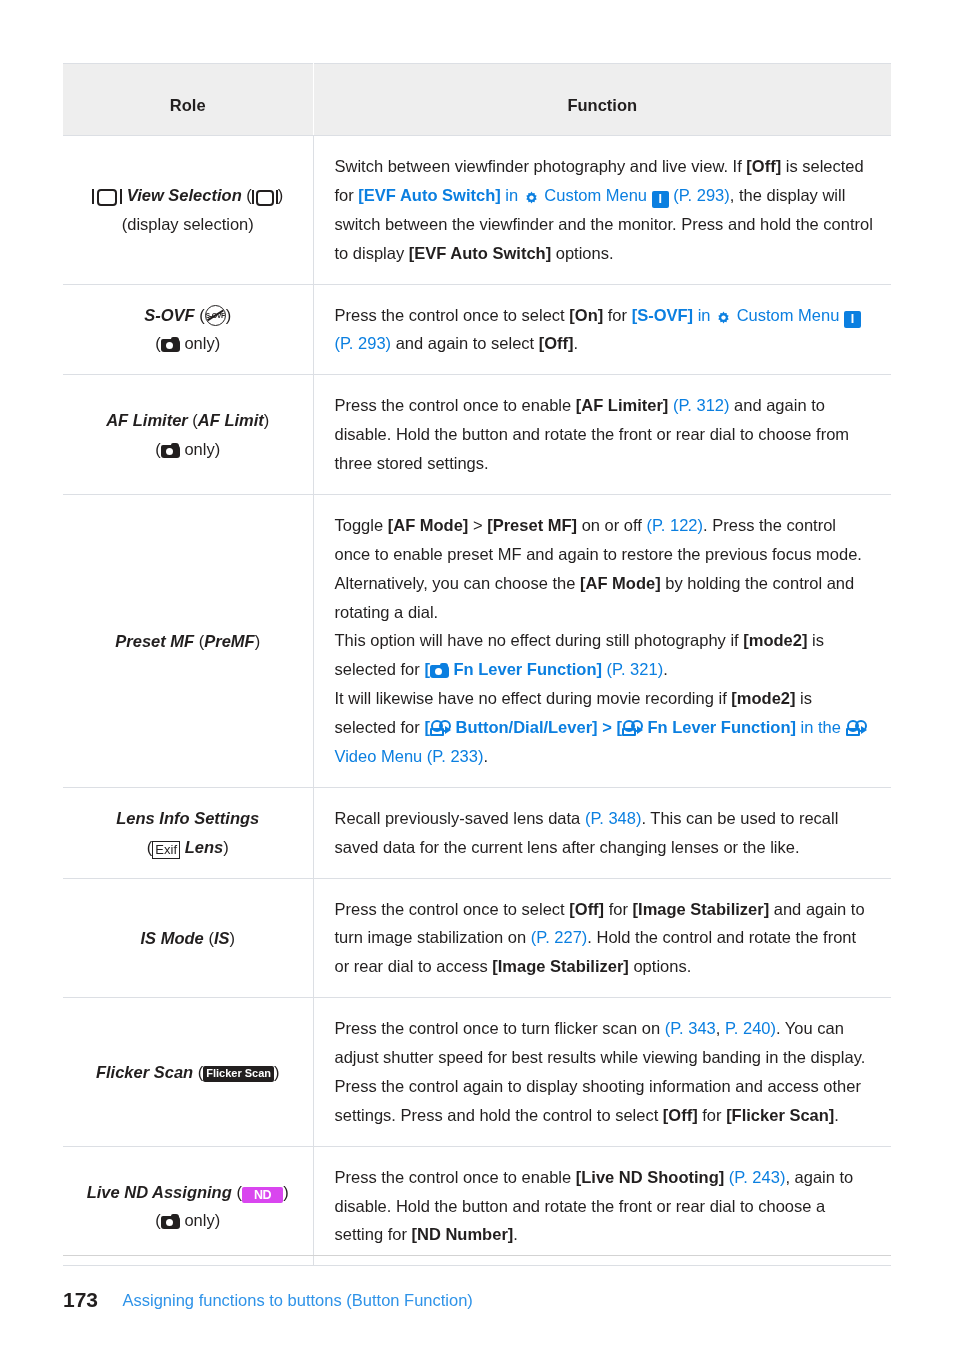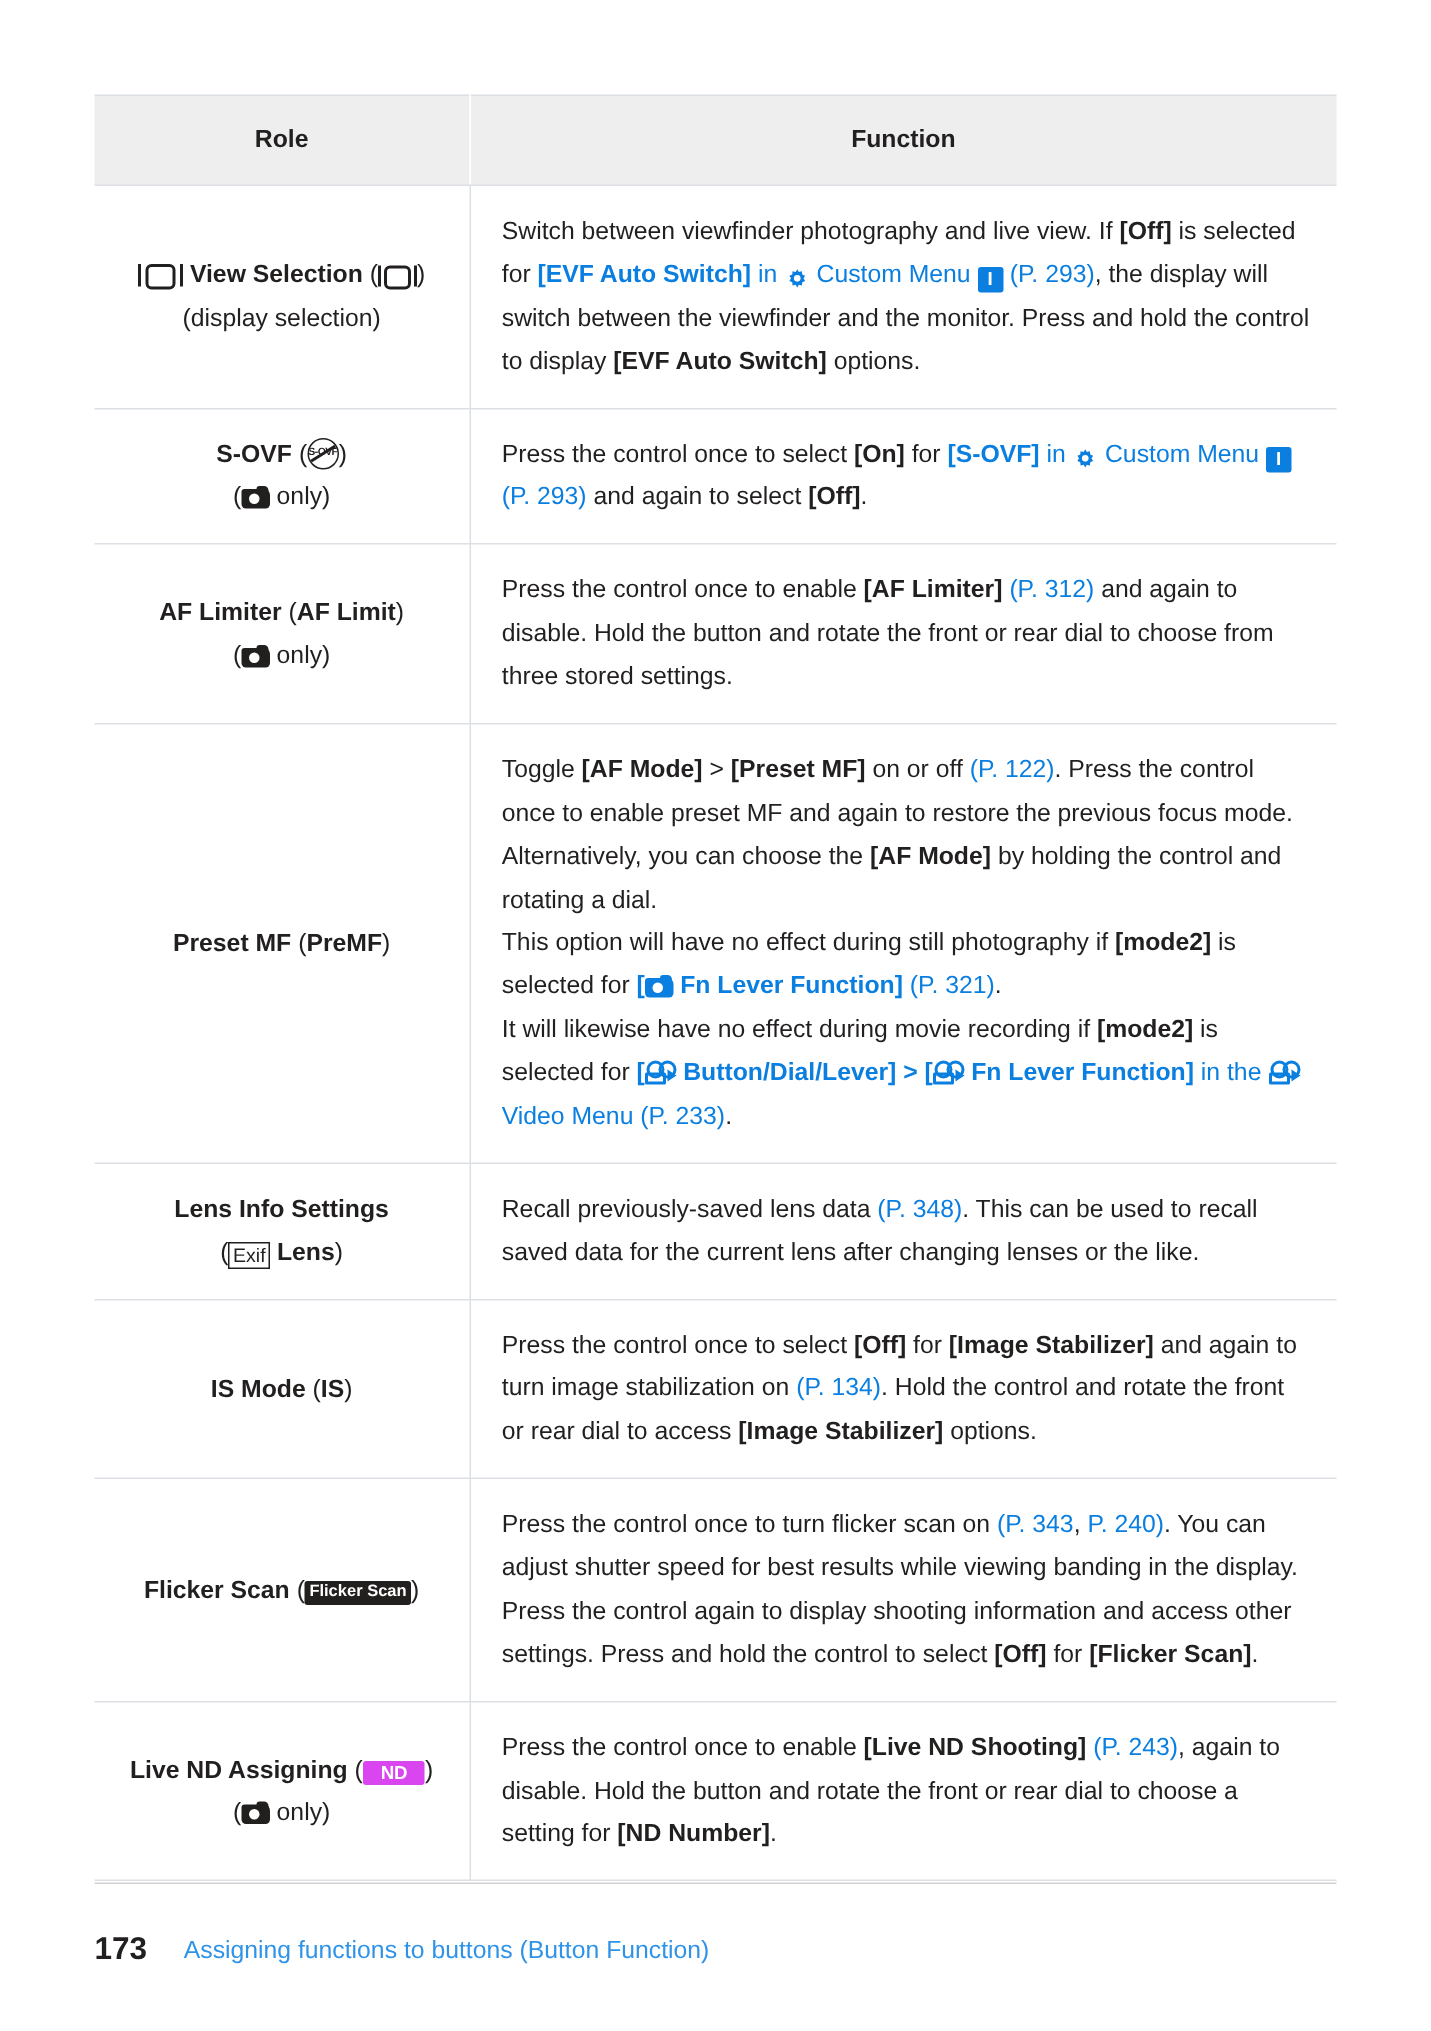--- a/index.html
+++ b/index.html
@@ -33,21 +33,21 @@
     table-layout: fixed;
   }
   .tbl col.c-role  { width: 250px; }
   .tbl col.c-func  { width: 578px; }
 
   .tbl th {
     background: #eeeeee;
     font-size: 16.5px;
     font-weight: 600;
     color: #221f1f;
-    padding: 20px 8px 20px 8px;
+    padding: 32px 8px 20px 8px;
     text-align: center;
     border-bottom: 1px solid #dcdfe4;
     border-top: 1px solid #dcdfe4;
   }
   .tbl th.role-h { border-right: 1px solid #ffffff; }
 
   .tbl td {
     border-bottom: 1px solid #dcdfe4;
     vertical-align: middle;
     font-size: 16.5px;
@@ -59,21 +59,21 @@
     border-right: 1px solid #dcdfe4;
   }
   .tbl td.func {
     text-align: left;
     padding: 16px 16px 16px 21px;
     line-height: 1.75;
     margin-left: 29px;
   }
   .tbl tr:last-child td { border-bottom: 1px solid #dcdfe4; }
 
-  .rolename { font-weight: 700; }
+  .rolename { font-weight: 700; font-style: italic; }
   .sub { font-weight: 400; }
 
   b, strong { font-weight: 700; }
   .lnk { color: #0b7fe0; }
   .lnkb { color: #0b7fe0; font-weight: 700; }
 
   
   .ic { display: inline-block; vertical-align: -0.12em; line-height: 1; }
 
   
@@ -302,21 +302,21 @@
         <tr>
           <td class="role"><span><span class="rolename">Preset MF</span> <span class="sub">(</span><span class="rolename">PreMF</span><span class="sub">)</span></span></td>
           <td class="func"><span>Toggle </span><b>[AF Mode]</b><span> &gt; </span><b>[Preset MF]</b><span> on or off </span><span class="lnk">(P. 122)</span><span>. Press the control once to enable preset MF and again to restore the previous focus mode. Alternatively, you can choose the </span><b>[AF Mode]</b><span> by holding the control and rotating a dial.</span><br><span>This option will have no effect during still photography if </span><b>[mode2]</b><span> is selected for </span><span class="lnkb">[</span><span class="ic ic-cam blue"><span class="hump"></span><span class="body"></span><span class="lens"></span></span><span class="lnkb"> Fn Lever Function]</span><span> </span><span class="lnk">(P. 321)</span><span>.</span><br><span>It will likewise have no effect during movie recording if </span><b>[mode2]</b><span> is selected for </span><span class="lnkb">[</span><span class="ic ic-mov blue-ic"><span class="reel a"></span><span class="reel b"></span><span class="box"></span><span class="snout"></span></span><span class="lnkb"> Button/Dial/Lever]</span><span class="lnkb"> &gt; </span><span class="lnkb">[</span><span class="ic ic-mov blue-ic"><span class="reel a"></span><span class="reel b"></span><span class="box"></span><span class="snout"></span></span><span class="lnkb"> Fn Lever Function]</span><span class="lnk"> in the </span><span class="ic ic-mov blue-ic"><span class="reel a"></span><span class="reel b"></span><span class="box"></span><span class="snout"></span></span><span class="lnk"> Video Menu (P. 233)</span><span>.</span></td>
         </tr>
         <tr>
           <td class="role"><span><span class="rolename">Lens Info Settings</span><br><span class="sub">(</span><span class="badge-exif">Exif</span> <span class="rolename">Lens</span><span class="sub">)</span></span></td>
           <td class="func"><span>Recall previously-saved lens data </span><span class="lnk">(P. 348)</span><span>. This can be used to recall saved data for the current lens after changing lenses or the like.</span></td>
         </tr>
         <tr>
           <td class="role"><span><span class="rolename">IS Mode</span> <span class="sub">(</span><span class="rolename">IS</span><span class="sub">)</span></span></td>
-          <td class="func"><span>Press the control once to select </span><b>[Off]</b><span> for </span><b>[Image Stabilizer]</b><span> and again to turn image stabilization on </span><span class="lnk">(P. 134)</span><span>. Hold the control and rotate the front or rear dial to access </span><b>[Image Stabilizer]</b><span> options.</span></td>
+          <td class="func"><span>Press the control once to select </span><b>[Off]</b><span> for </span><b>[Image Stabilizer]</b><span> and again to turn image stabilization on </span><span class="lnk">(P. 227)</span><span>. Hold the control and rotate the front or rear dial to access </span><b>[Image Stabilizer]</b><span> options.</span></td>
         </tr>
         <tr>
           <td class="role"><span><span class="rolename">Flicker Scan</span> <span class="sub">(</span><span class="badge-flk">Flicker Scan</span><span class="sub">)</span></span></td>
           <td class="func"><span>Press the control once to turn flicker scan on </span><span class="lnk">(P. 343</span><span>, </span><span class="lnk">P. 240)</span><span>. You can adjust shutter speed for best results while viewing banding in the display. Press the control again to display shooting information and access other settings. Press and hold the control to select </span><b>[Off]</b><span> for </span><b>[Flicker Scan]</b><span>.</span></td>
         </tr>
         <tr>
           <td class="role"><span><span class="rolename">Live ND Assigning</span> <span class="sub">(</span><span class="badge-nd">ND</span><span class="sub">)</span><br><span class="sub">(</span><span class="ic ic-cam"><span class="hump"></span><span class="body"></span><span class="lens"></span></span> <span class="sub">only)</span></span></td>
           <td class="func"><span>Press the control once to enable </span><b>[Live ND Shooting]</b><span> </span><span class="lnk">(P. 243)</span><span>, again to disable. Hold the button and rotate the front or rear dial to choose a setting for </span><b>[ND Number]</b><span>.</span></td>
         </tr>
       </tbody>

